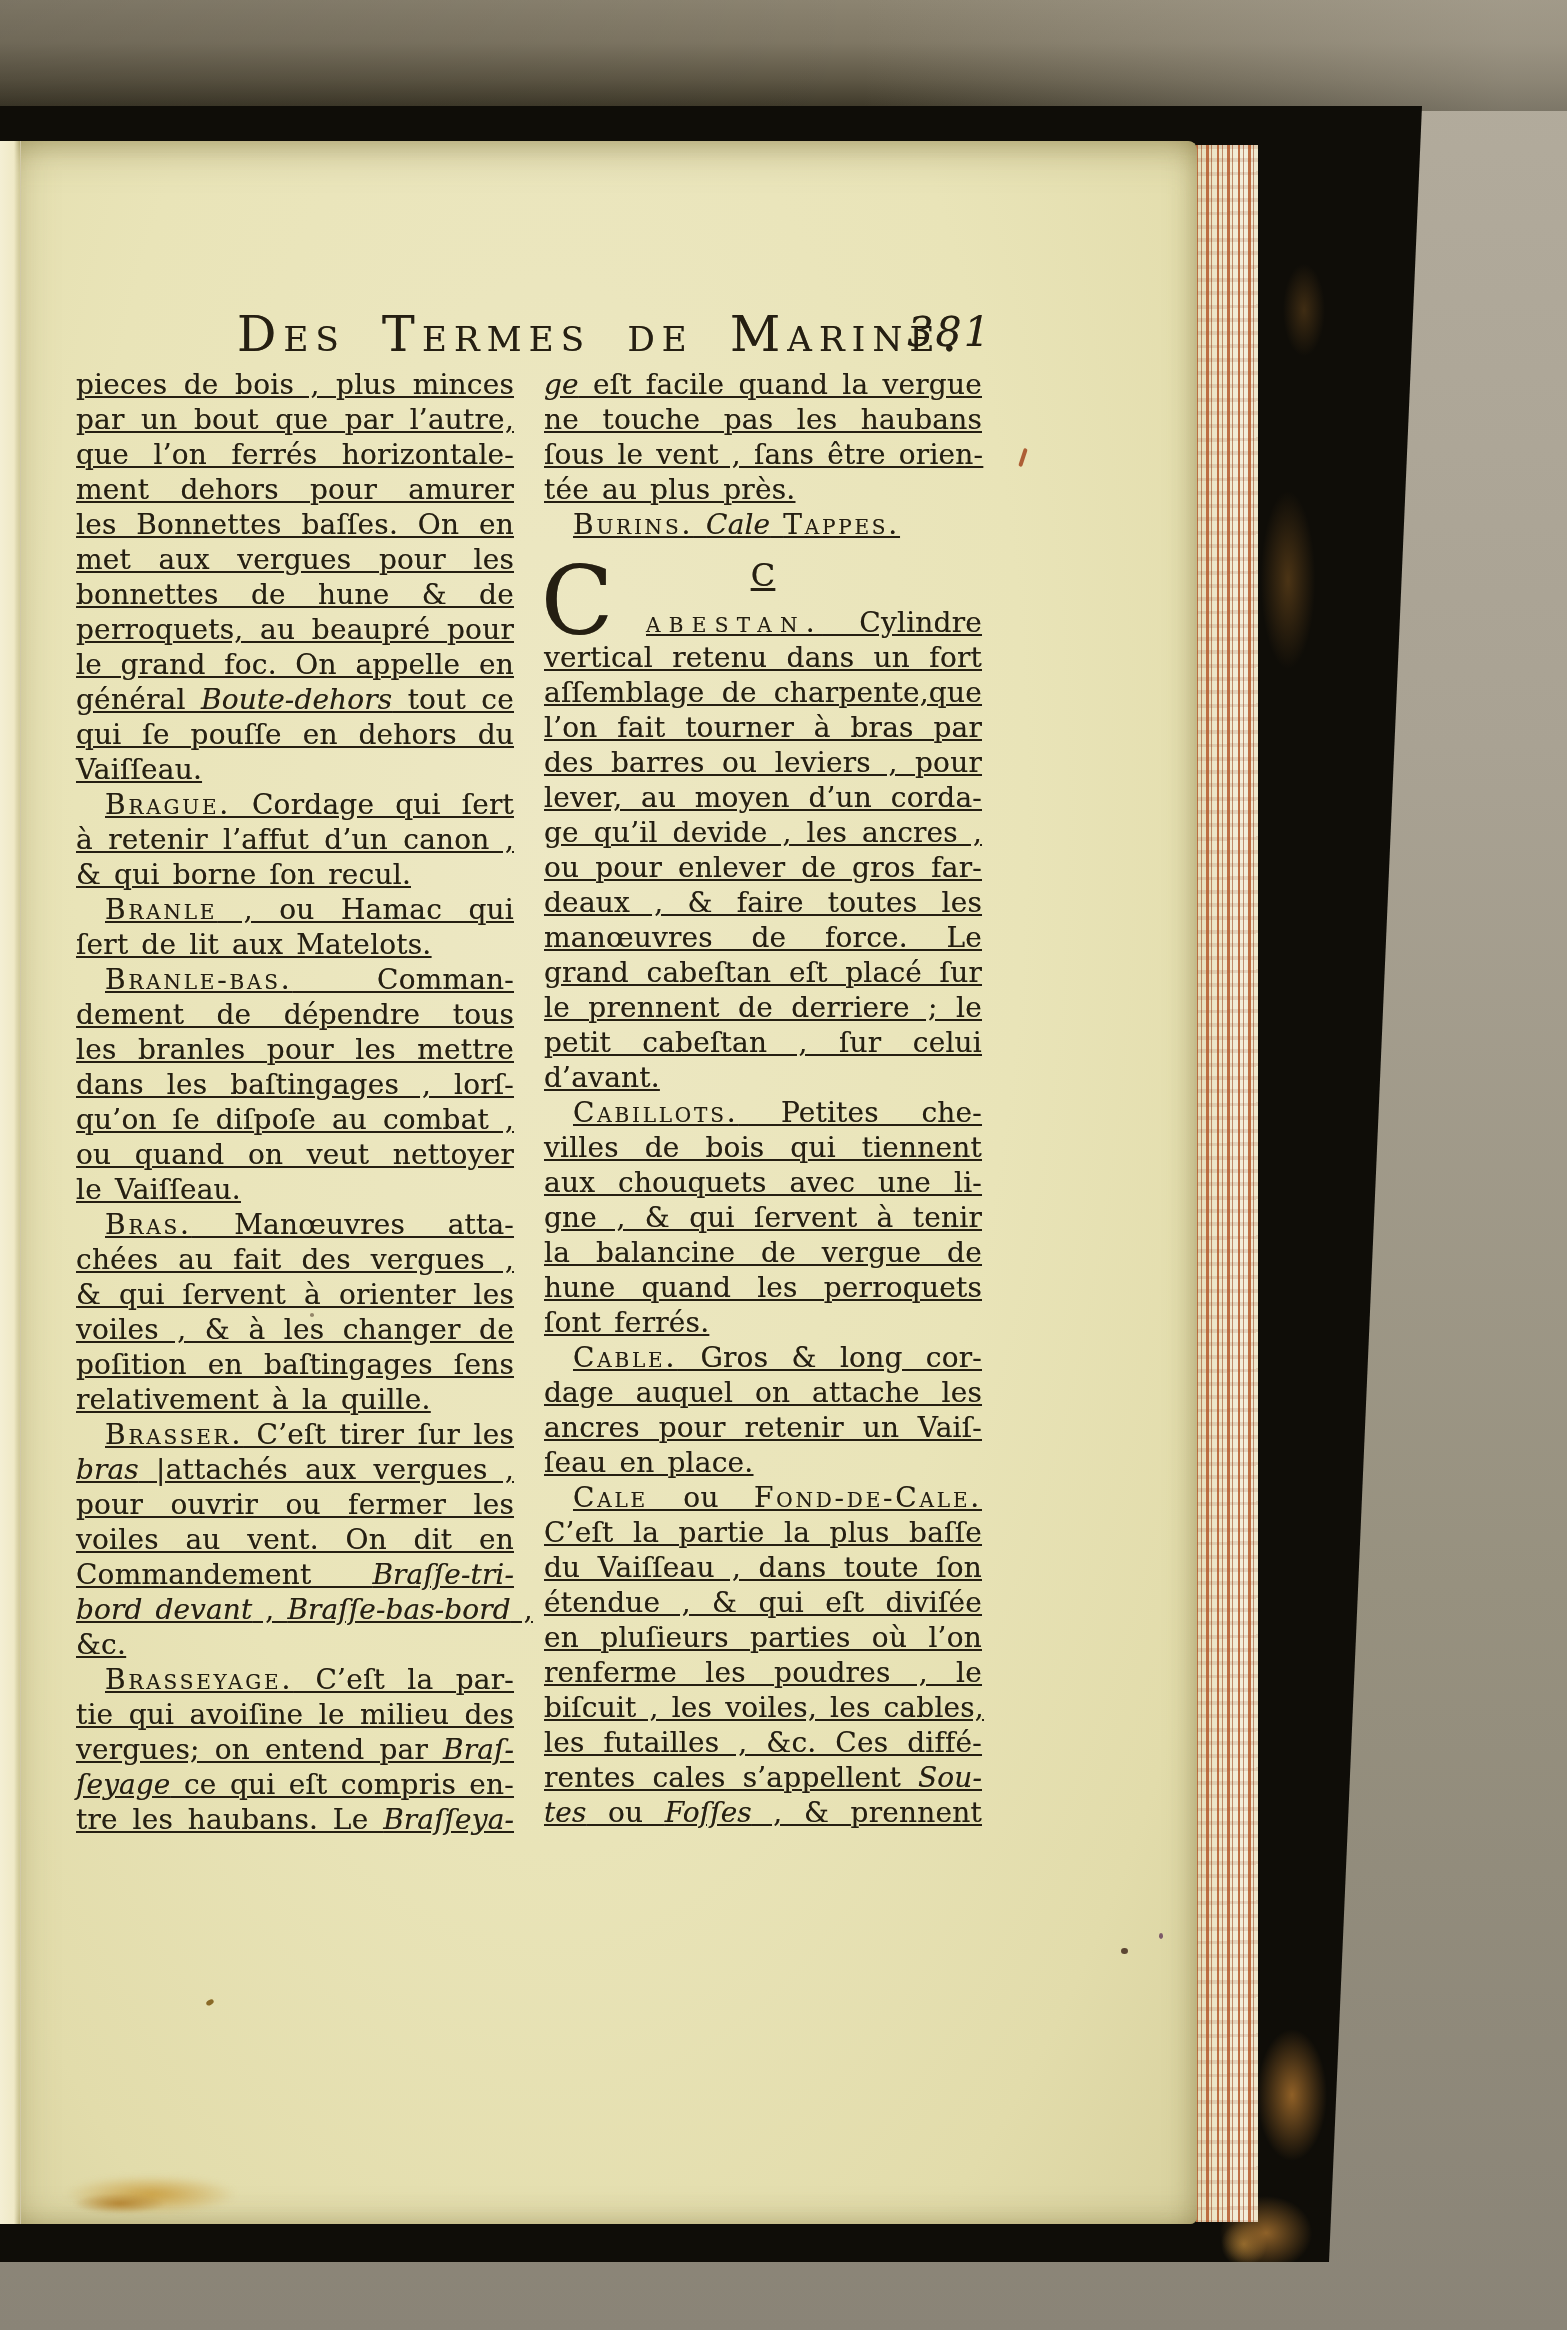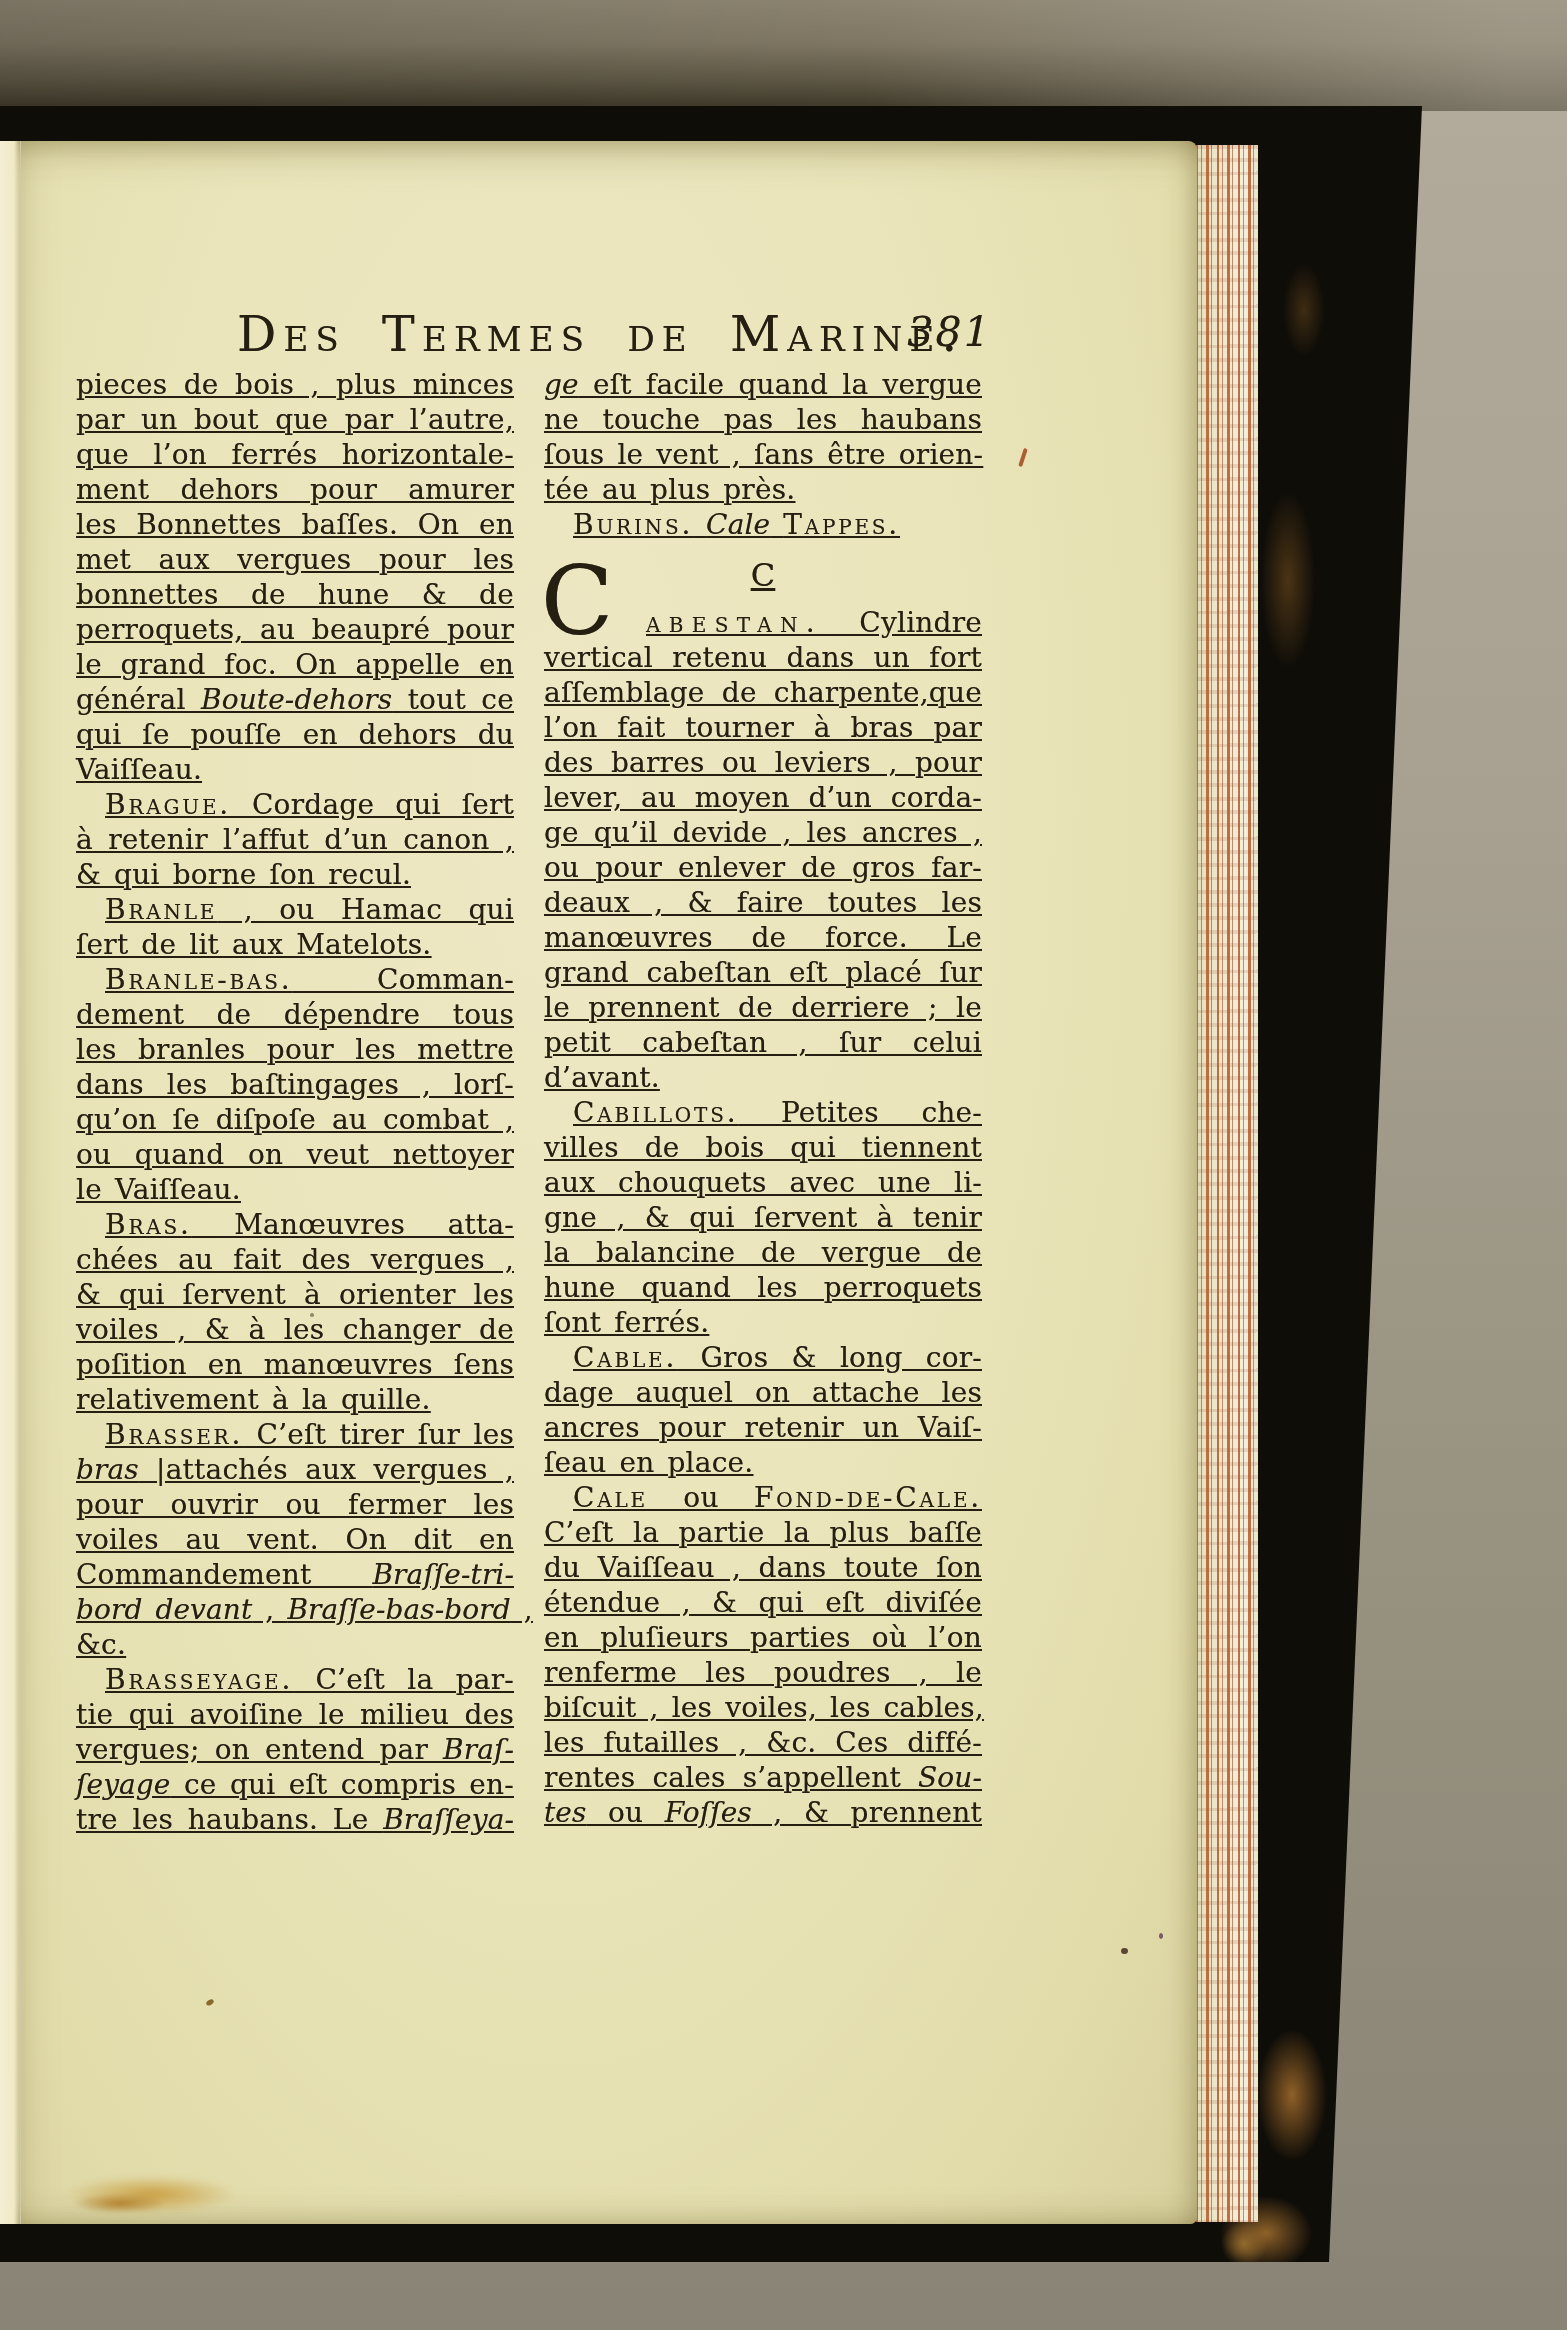--- a/index.html
+++ b/index.html
@@ -149,21 +149,21 @@
         <div class="line"><span>dement de dépendre tous</span></div>
         <div class="line"><span>les branles pour les mettre</span></div>
         <div class="line"><span>dans les baſtingages , lorſ-</span></div>
         <div class="line"><span>qu’on ſe diſpoſe au combat ,</span></div>
         <div class="line"><span>ou quand on veut nettoyer</span></div>
         <div class="line nj"><span>le Vaiſſeau.</span></div>
         <div class="line ind"><span class="sc">Bras.</span><span> Manœuvres atta-</span></div>
         <div class="line"><span>chées au fait des vergues ,</span></div>
         <div class="line"><span>&amp; qui ſervent à orienter les</span></div>
         <div class="line"><span>voiles , &amp; à les changer de</span></div>
-        <div class="line"><span>poſition en manœuvres ſens</span></div>
+        <div class="line"><span>poſition en baſtingages ſens</span></div>
         <div class="line nj"><span>relativement à la quille.</span></div>
         <div class="line ind"><span class="sc">Brasser.</span><span> C’eſt tirer ſur les</span></div>
         <div class="line"><span class="i">bras</span><span> |attachés aux vergues ,</span></div>
         <div class="line"><span>pour ouvrir ou fermer les</span></div>
         <div class="line"><span>voiles au vent. On dit en</span></div>
         <div class="line"><span>Commandement </span><span class="i">Braſſe-tri-</span></div>
         <div class="line"><span class="i">bord devant</span><span> , </span><span class="i">Braſſe-bas-bord</span><span> ,</span></div>
         <div class="line nj"><span>&amp;c.</span></div>
         <div class="line ind"><span class="sc">Brasseyage.</span><span> C’eſt la par-</span></div>
         <div class="line"><span>tie qui avoiſine le milieu des</span></div>

